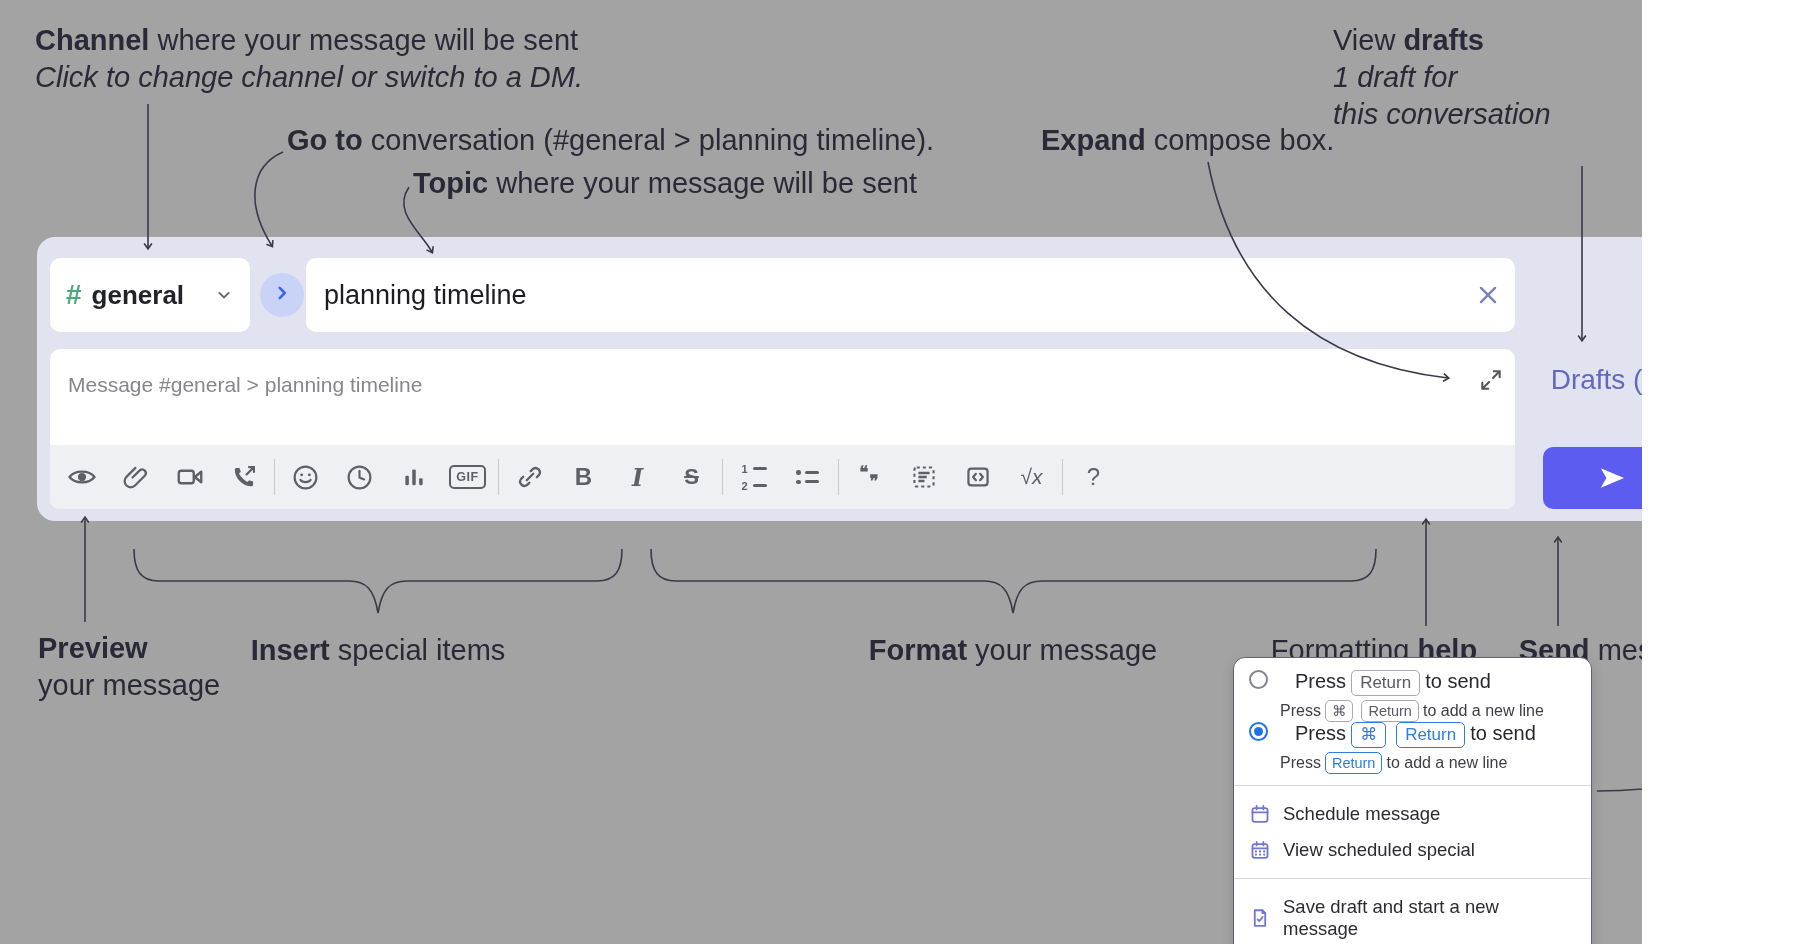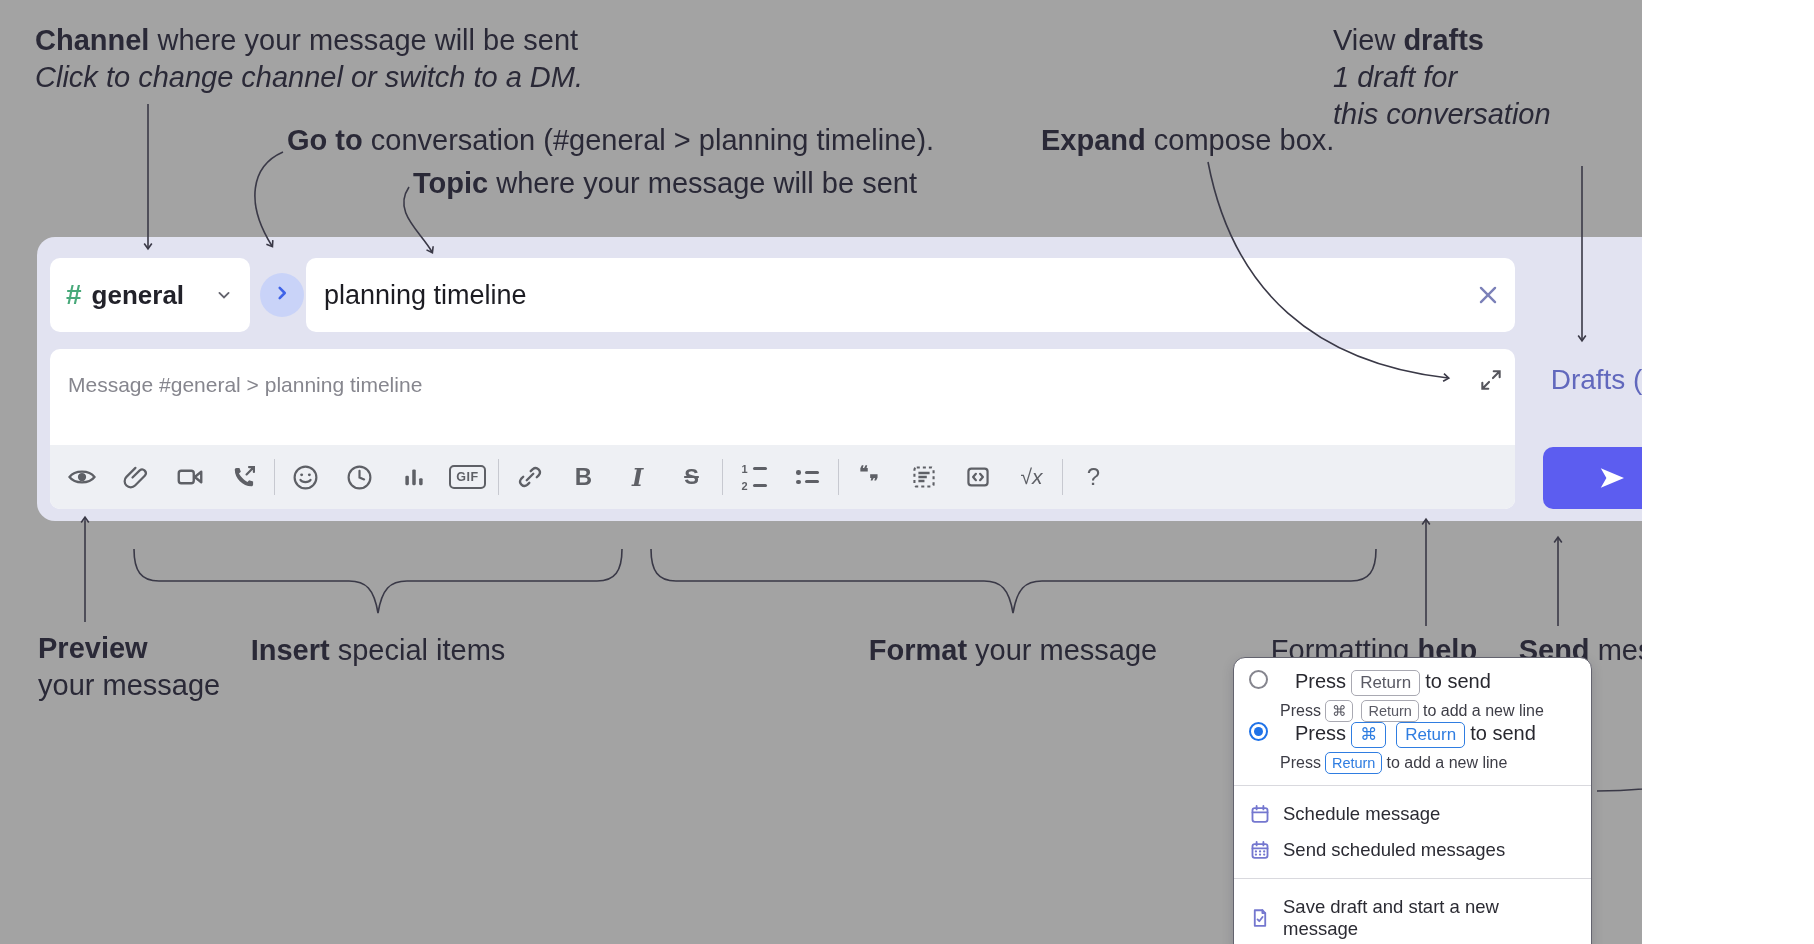--- a/index.html
+++ b/index.html
@@ -352,21 +352,21 @@
       <span>Schedule message</span>
     </div>
     <div class="menu-item">
       <span class="mi-icon">
         <svg width="22" height="22" viewBox="0 0 24 24" fill="none" stroke="currentColor" stroke-width="2" stroke-linecap="round">
             <rect x="3.8" y="5.5" width="16.4" height="15" rx="2.5"></rect>
             <path d="M3.8 10.3 H20.2 M8.3 3.2 V7 M15.7 3.2 V7"></path>
             <path d="M7.5 13.5 h.1 M12 13.5 h.1 M16.5 13.5 h.1 M7.5 17 h.1 M12 17 h.1 M16.5 17 h.1" stroke-width="2.4"></path>
           </svg>
       </span>
-      <span>Send scheduled messages</span>
+      <span>View scheduled special</span>
     </div>
 
     <div class="pp-div"></div>
 
     <div class="menu-item">
       <span class="mi-icon">
         <svg width="22" height="22" viewBox="0 0 24 24" fill="none" stroke="currentColor" stroke-width="2" stroke-linecap="round" stroke-linejoin="round">
             <path d="M6.3 3.5 H14.6 L17.7 6.6 V20.5 H6.3 Z"></path>
             <path d="M14.6 3.5 V6.6 H17.7"></path>
             <path d="M9.3 13.6 L11.2 15.5 L14.8 10.9"></path>

